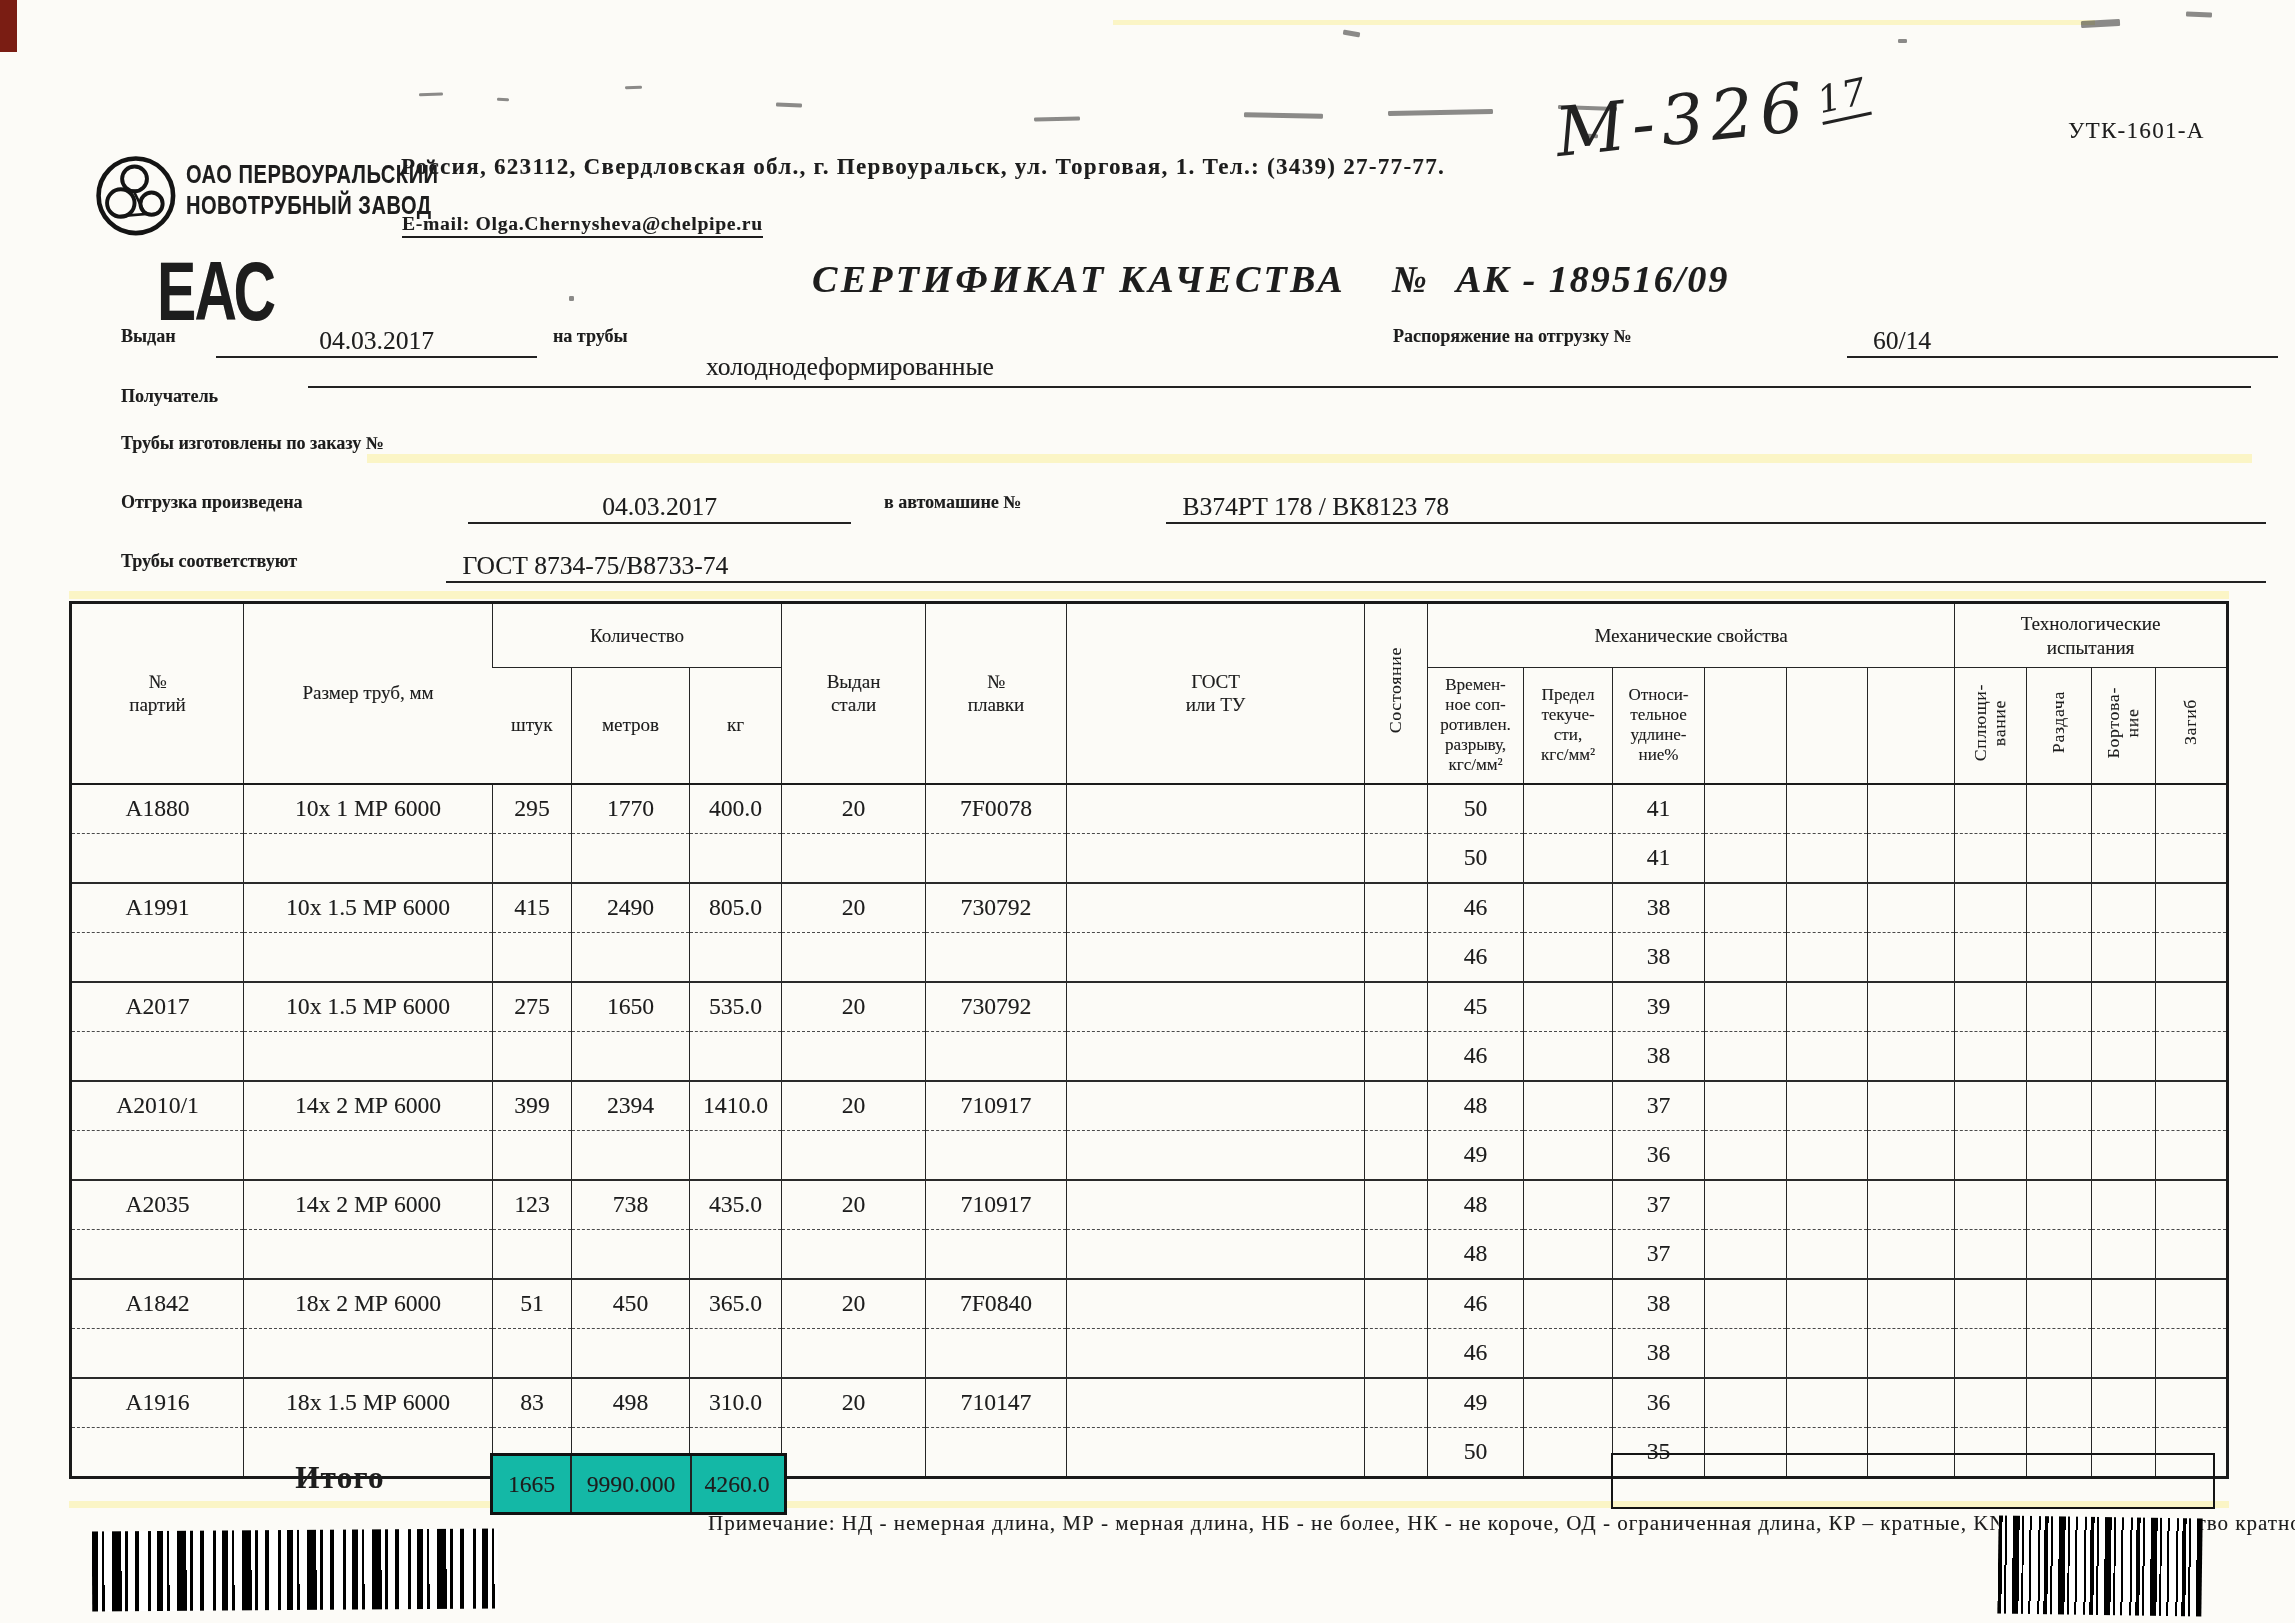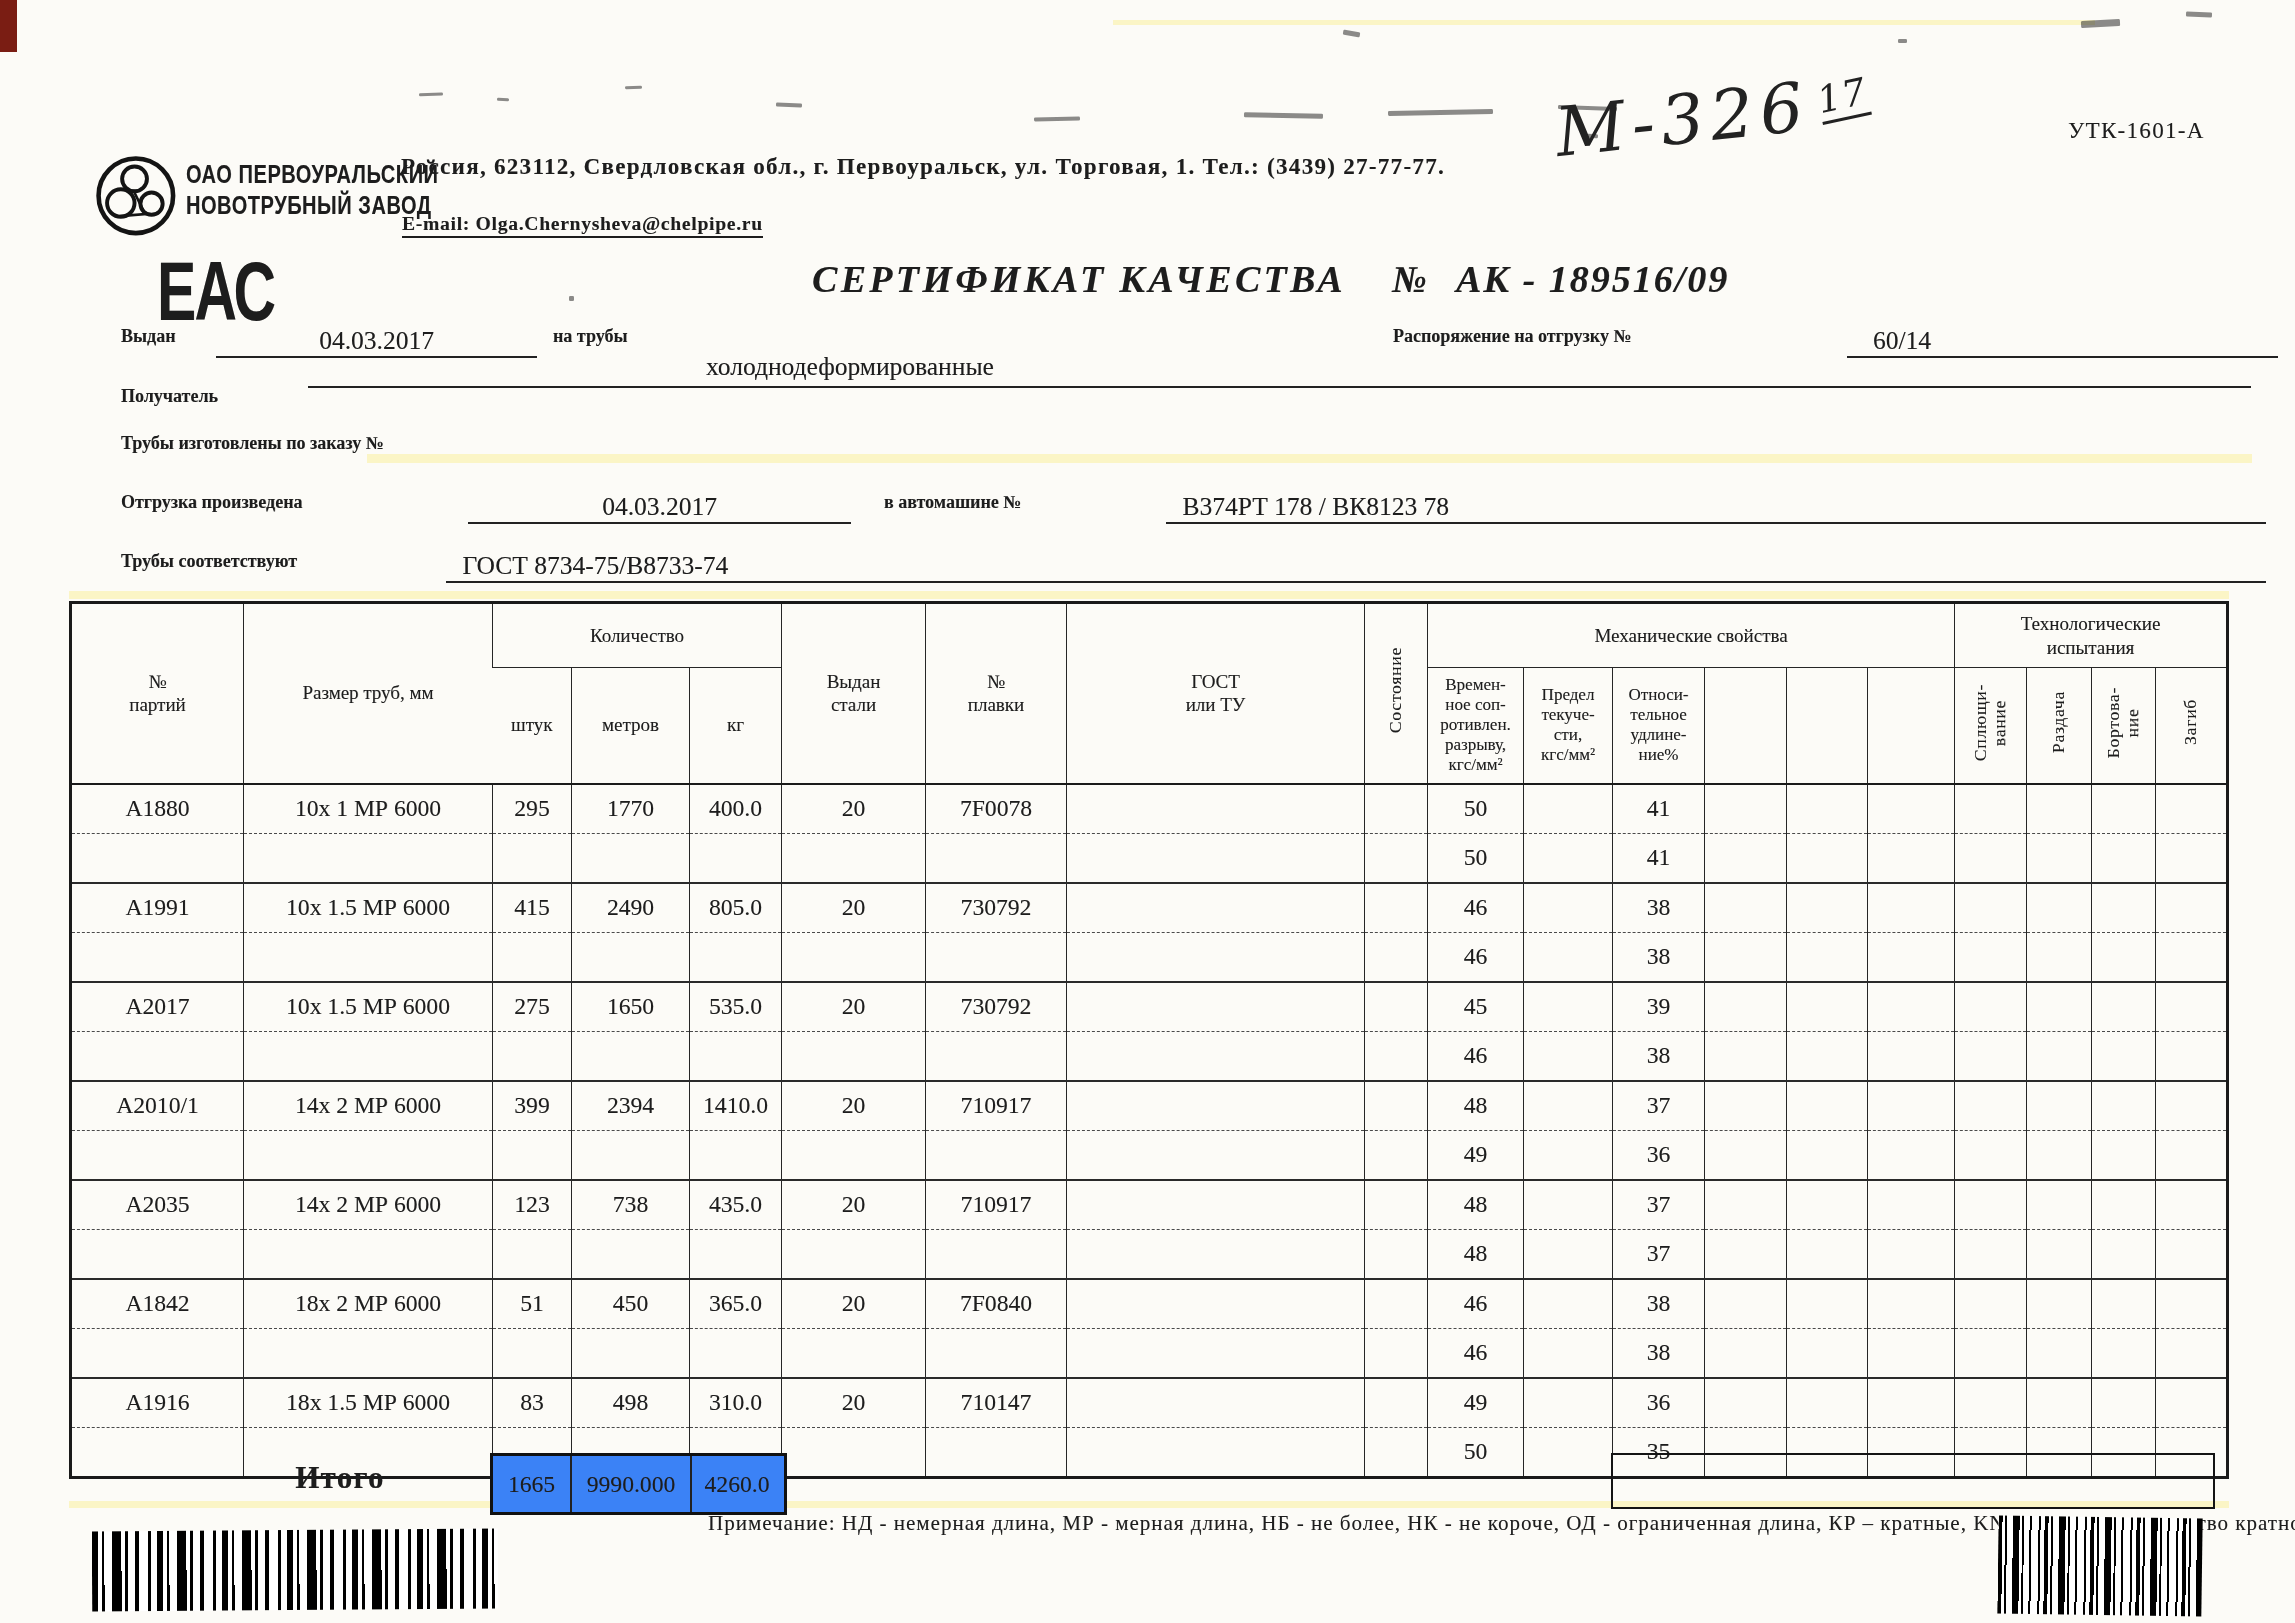--- a/index.html
+++ b/index.html
@@ -54,21 +54,21 @@
   .cert-table tbody tr.sub td{border-top:1.3px dashed #4a4a4a;}
   .pre{white-space:pre-line;}
   .small{font-size:17px !important;line-height:1.18 !important;}
   .vcell{text-align:center;vertical-align:middle;}
   .vert{writing-mode:vertical-rl;transform:rotate(180deg);display:inline-block;
         font-size:17.7px;line-height:1.1;letter-spacing:0.7px;}
   
   .totals-label{left:196px;top:1460px;width:288px;text-align:center;font-weight:bold;
                 font-size:31px;letter-spacing:1.3px;}
   .totals-box{left:490px;top:1453px;width:291px;height:56px;border:3.3px solid #111;
-              display:flex;background:#3b82f6;}
+              display:flex;background:#14b8a6;}
   .totals-box .tcell{display:flex;align-items:center;justify-content:center;
                      font-size:23.6px;border-left:2px solid #222;}
   .totals-box .tcell:first-child{border-left:none;}
   .t-pcs{width:77px;} .t-met{width:118px;} .t-kg{width:90px;}
   .empty-box{left:1611px;top:1453px;width:600px;height:52px;border:2.6px solid #141414;}
   .note{left:708px;top:1511px;font-size:21px;letter-spacing:1px;white-space:nowrap;}
   
   .barcode{background:repeating-linear-gradient(90deg,
      #000 0 5.9px,#fff 5.9px 9.8px,#000 9.8px 12.4px,#fff 12.4px 20px,
      #000 20px 29.5px,#fff 29.5px 33px,#000 33px 36px,#fff 36px 43px,

